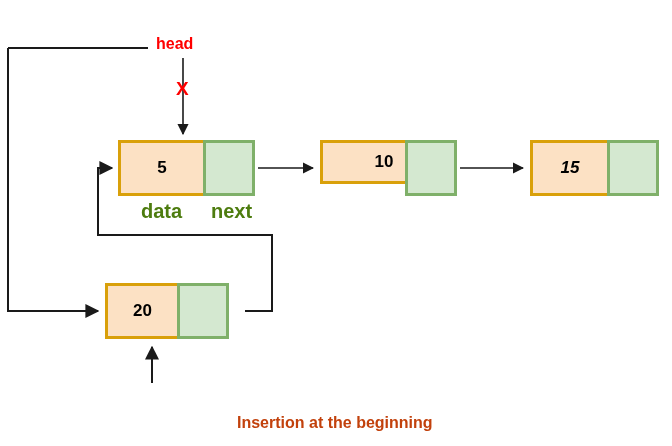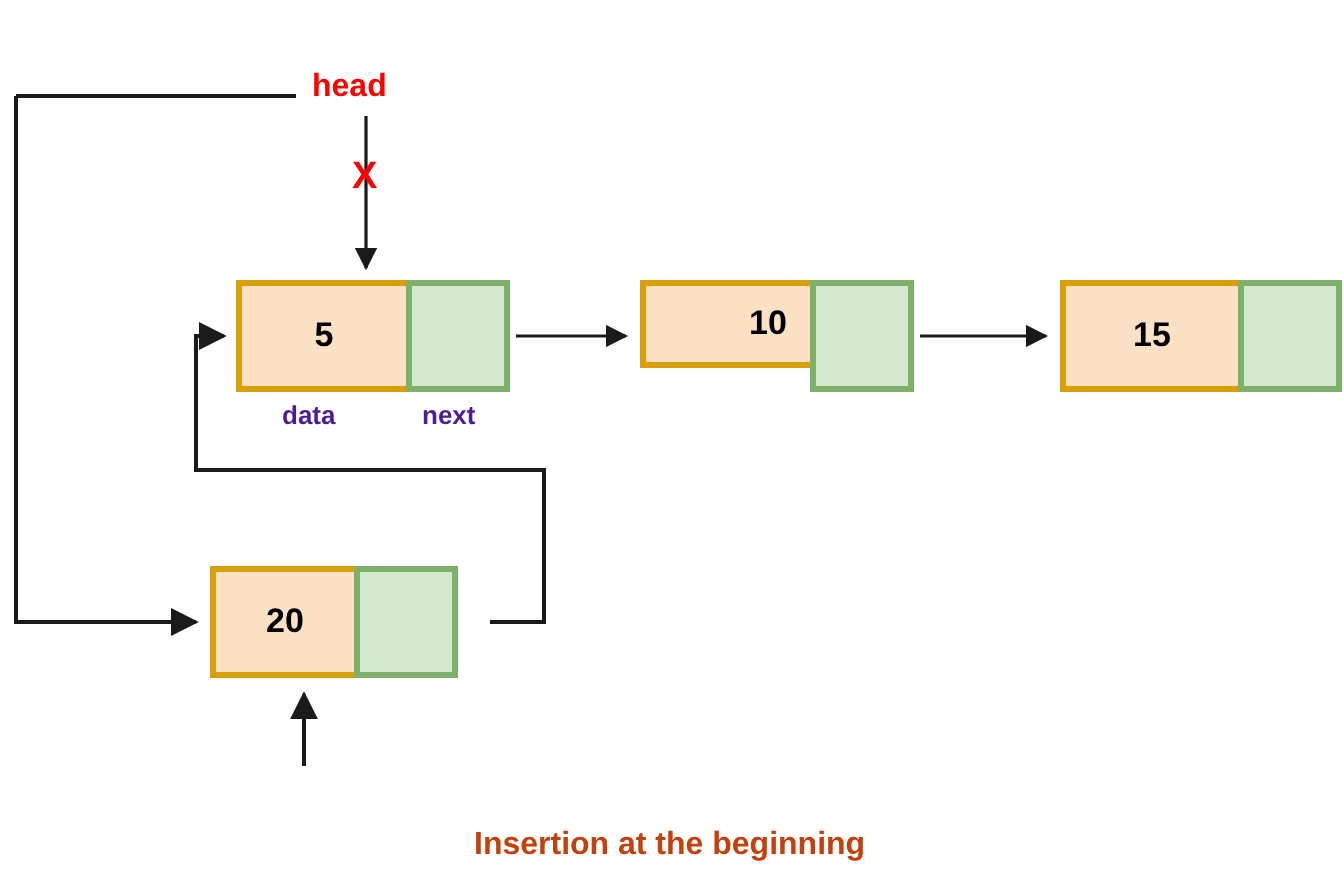--- a/index.html
+++ b/index.html
@@ -45,22 +45,22 @@
     box-sizing: border-box;
     border: 3px solid #7FB069;
     background: #D4E8D0;
   }
   .lbl {
     position: absolute;
     white-space: nowrap;
     font-weight: bold;
   }
   .lbl-blue {
-    color: #4c1d95;
-    font-size: 13px;
+    color: #4d7c0f;
+    font-size: 20px;
   }
   .lbl-red {
     color: #FF0000;
     font-size: 16px;
   }
   .lbl-x {
     color: #FF0000;
     font-size: 19px;
   }
   .caption {
@@ -102,21 +102,21 @@
     <div class="cell-data" style="width:88px; height:56px;">5</div>
     <div class="cell-next" style="width:52px; height:56px; margin-left:-3px;"></div>
   </div>
 
   <div class="node" style="left:320px; top:140px;">
     <div class="cell-data" style="width:88px; height:44px;padding-left:40px;">10</div>
     <div class="cell-next" style="width:52px; height:56px; margin-left:-3px;"></div>
   </div>
 
   <div class="node" style="left:530px; top:140px;">
-    <div class="cell-data" style="width:92px; height:56px;">15</div>
+    <div class="cell-data" style="width:80px; height:56px;font-style:italic;">15</div>
     <div class="cell-next" style="width:52px; height:56px; margin-left:-3px;"></div>
   </div>
 
   <div class="node" style="left:105px; top:283px;">
     <div class="cell-data" style="width:75px; height:56px;text-align:center;">20</div>
     <div class="cell-next" style="width:52px; height:56px; margin-left:-3px;"></div>
   </div>
 
   <div class="lbl lbl-blue" style="left:141px; top:200px;">data</div>
   <div class="lbl lbl-blue" style="left:211px; top:200px;">next</div>

